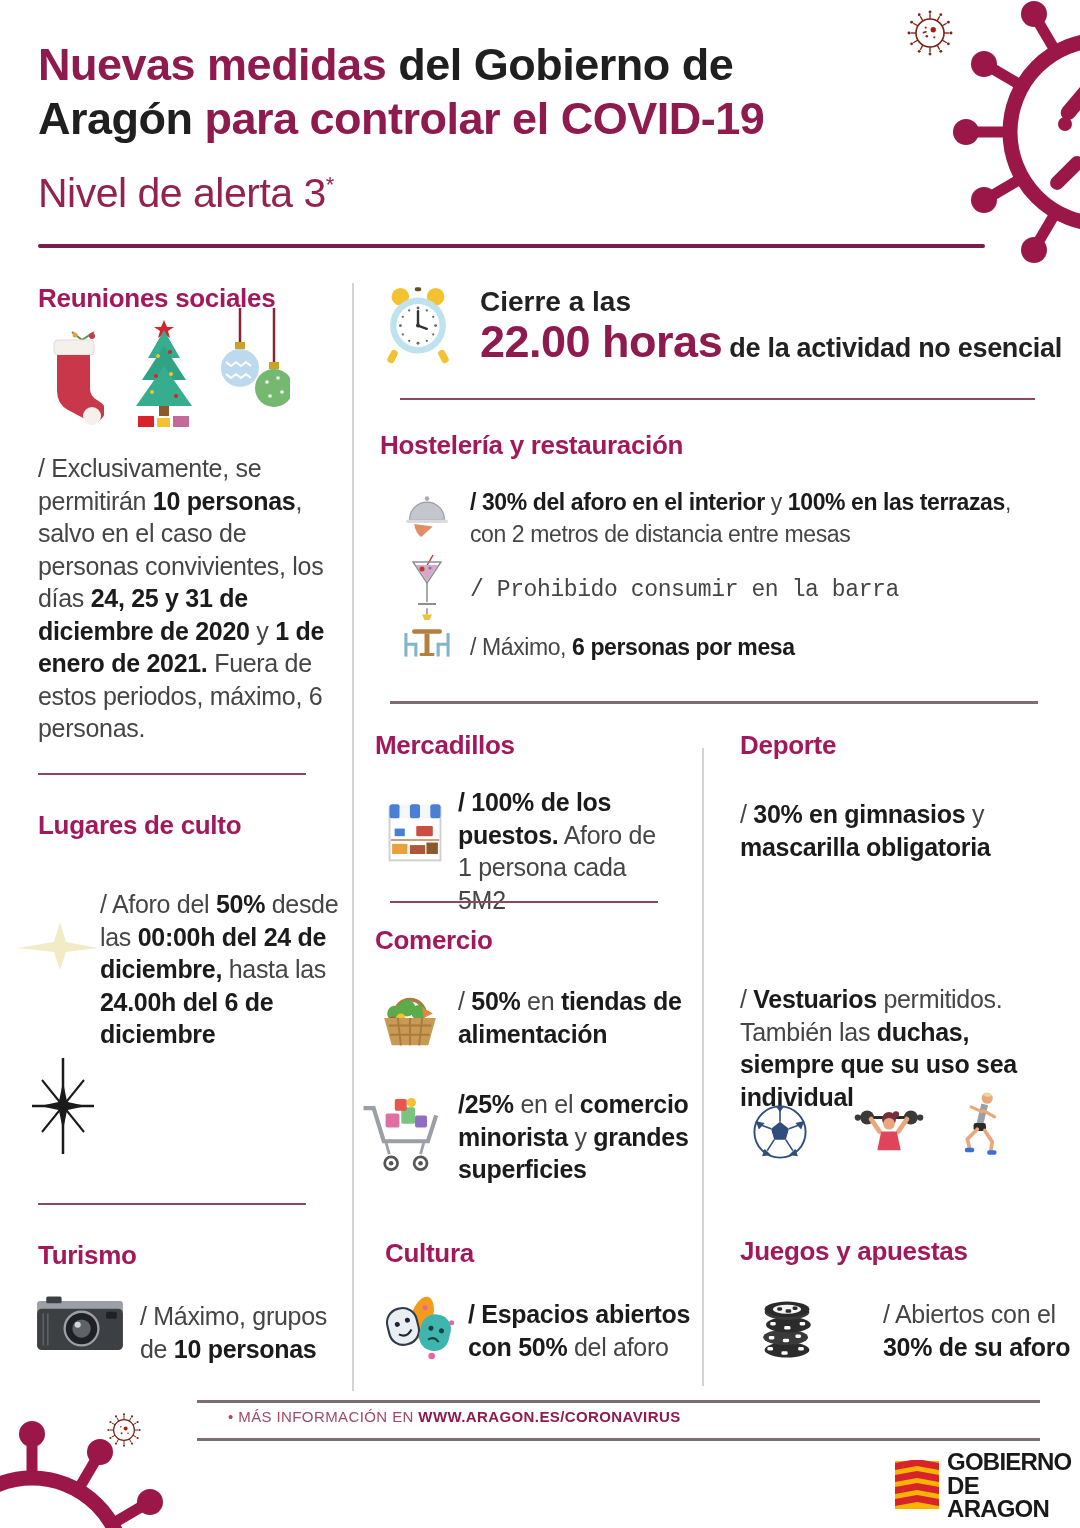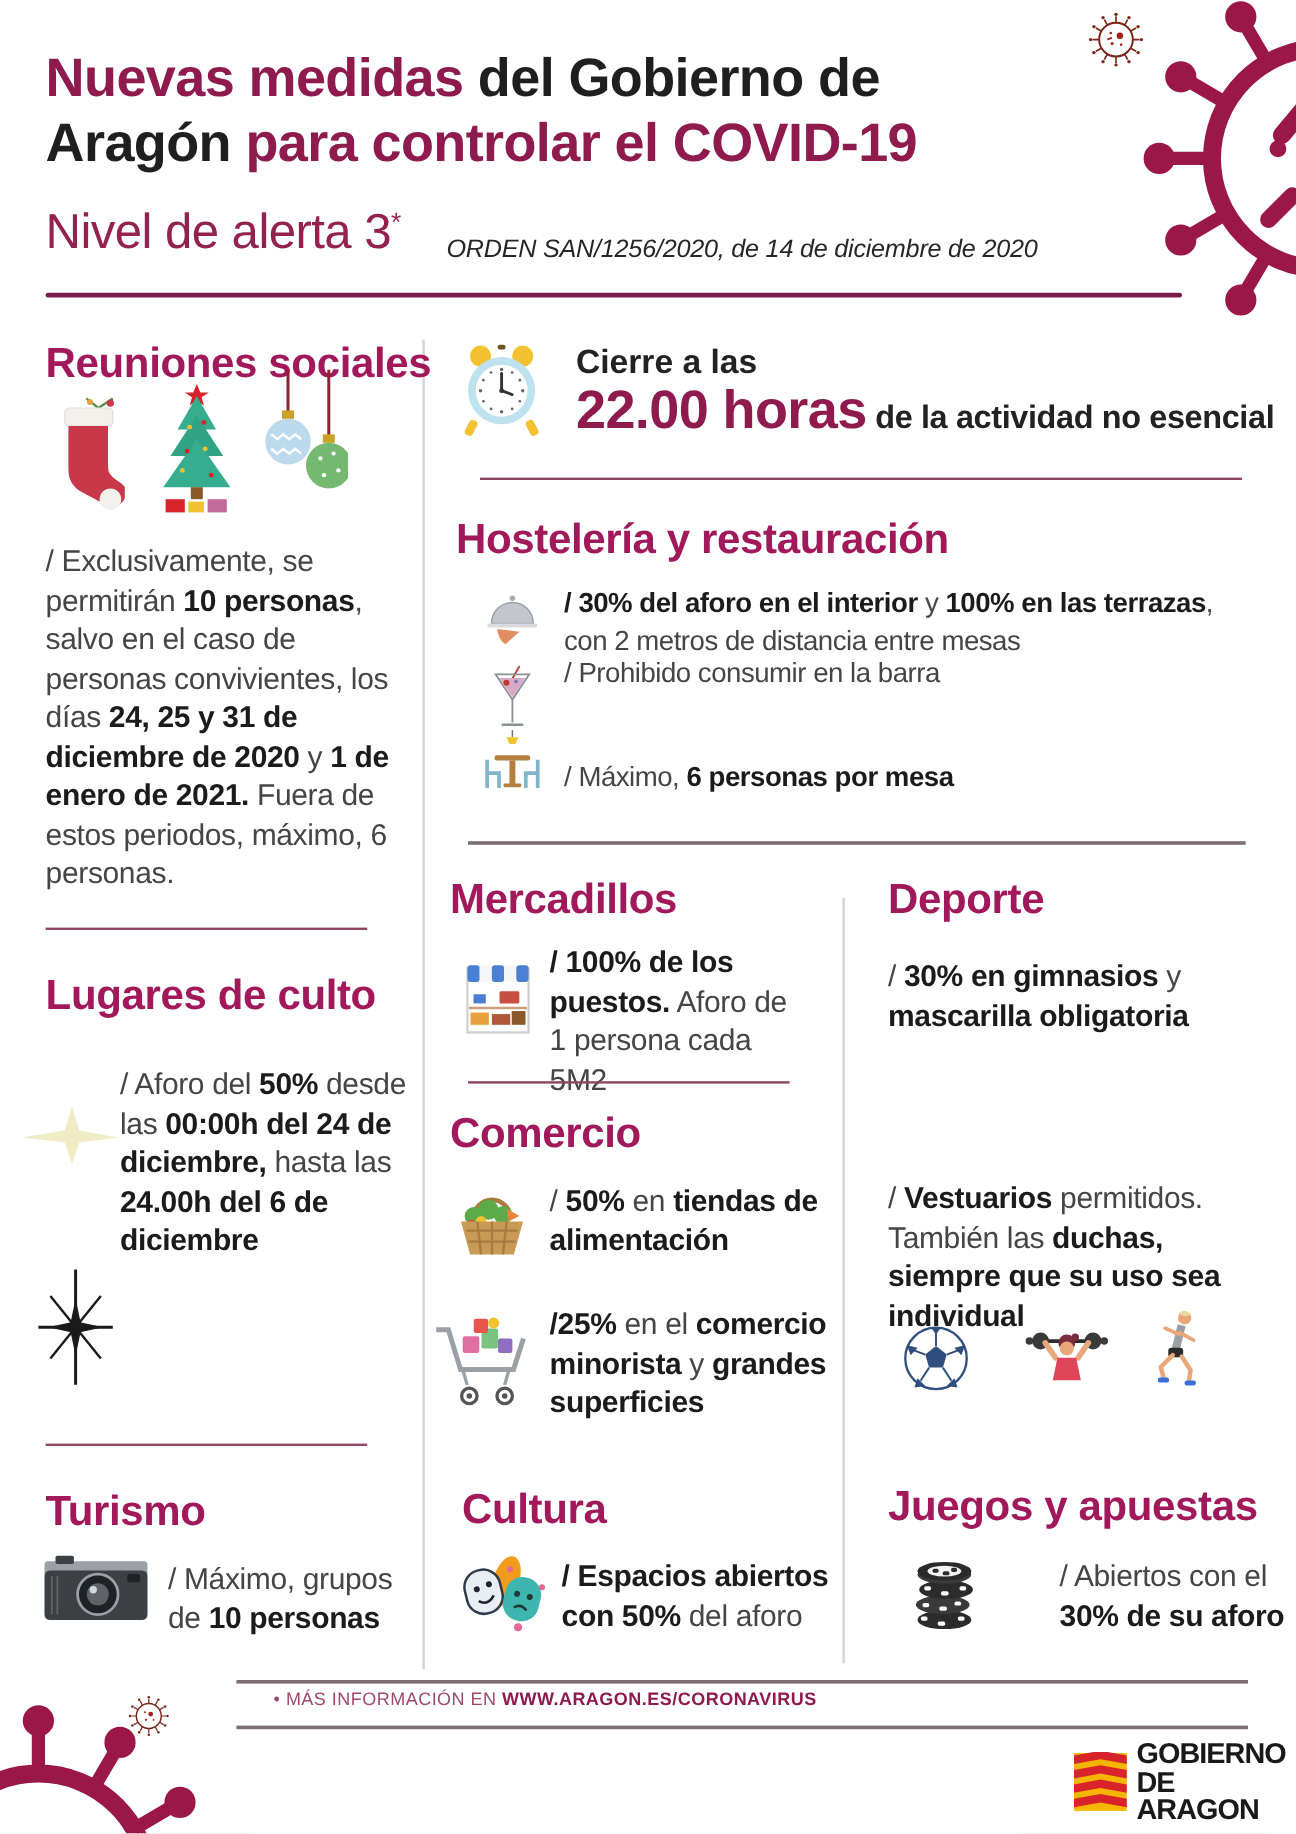--- a/index.html
+++ b/index.html
@@ -8,21 +8,21 @@
   .abs{position:absolute;}
   .hdr-title{left:38px;top:38px;font-size:45px;font-weight:700;line-height:1.2;color:#1f1f1f;letter-spacing:-0.5px;}
   .accent{color:#8e1a4e;}
   .alert{left:38px;top:170px;font-size:41px;font-weight:400;color:#93224f;letter-spacing:-0.5px;}
   .alert sup{font-size:22px;}
   .orden{left:372px;top:196px;font-size:21px;font-style:italic;color:#262626;letter-spacing:-0.2px;}
   .rule{background:#7c1c4a;border-radius:2px;}
   .hr-m{height:2px;background:#8e4762;}
   .hr-g{height:3px;background:#7d6e71;}
   .vline{width:2px;background:#d4d4d4;}
-  .sec-h{font-size:35px;font-weight:700;color:#a2195b;letter-spacing:-0.3px;}
+  .sec-h{font-size:26px;font-weight:700;color:#a2195b;letter-spacing:-0.3px;}
   .txt{font-size:25px;line-height:1.3;color:#454545;letter-spacing:-0.3px;}
   .txt-sm{font-size:23px;line-height:1.38;color:#454545;letter-spacing:-0.4px;}
   .seg-b{font-weight:700;color:#1b1b1b;}
   .closure-l1{left:480px;top:286px;font-size:28px;font-weight:700;color:#222;}
   .closure-l2{left:480px;top:316px;white-space:nowrap;text-align:center;}
   .closure-time{font-size:45px;font-weight:700;color:#8e1a4e;letter-spacing:-0.5px;}
   .closure-rest{font-size:27px;font-weight:700;color:#222;letter-spacing:-0.3px;}
   .foot-txt{left:228px;top:1408px;font-size:15px;letter-spacing:0.4px;color:#a04a6a;}
   .foot-txt .url{font-weight:700;color:#8e1a4e;}
   .logo{left:875px;top:1450px;display:flex;align-items:center;gap:8px;padding-left:20px;}
@@ -33,21 +33,20 @@
 
 <div class="page">
 
   <div class="abs hdr-title">
     <span class="accent">Nuevas medidas</span><span> del Gobierno de</span><br>
     <span>Aragón </span><span class="accent">para controlar el COVID-19</span>
   </div>
   <div class="abs alert">
     <span>Nivel de alerta 3</span><sup>*</sup>
   </div>
-  <div class="abs orden">ORDEN SAN/1256/2020, de 14 de diciembre de 2020</div>
   <div class="abs rule" style="left:38px;top:244px;width:947px;height:4px;"></div>
 
   <svg class="abs" style="left:952px;top:-18px;" width="300" height="300" viewBox="0 0 300 300">
     <g stroke="#9b1748" fill="#9b1748" stroke-width="11">
       <line x1="242" y1="150" x2="282" y2="150"></line>
         <line x1="230" y1="196" x2="264" y2="216"></line>
         <line x1="196" y1="230" x2="216" y2="264"></line>
         <line x1="150" y1="242" x2="150" y2="282"></line>
         <line x1="104" y1="230" x2="84" y2="264"></line>
         <line x1="70" y1="196" x2="36" y2="216"></line>
@@ -266,21 +265,21 @@
 
   <svg class="abs" style="left:402px;top:552px;" width="50" height="62" viewBox="0 0 100 124">
     <line x1="62" y1="6" x2="46" y2="34" stroke="#c0392b" stroke-width="3"></line>
     <polygon points="28,26 72,26 50,58" fill="#d9a7c7"></polygon>
     <polygon points="22,20 78,20 50,62" fill="none" stroke="#8a8f96" stroke-width="3"></polygon>
     <circle cx="40" cy="34" r="5" fill="#c0392b"></circle>
       <circle cx="56" cy="32" r="3" fill="#5d7fb0"></circle>
     <line x1="50" y1="62" x2="50" y2="100" stroke="#8a8f96" stroke-width="3"></line>
     <line x1="32" y1="104" x2="68" y2="104" stroke="#8a8f96" stroke-width="4"></line>
   </svg>
-  <div class="abs txt-sm" style="left:470px;top:545px;width:560px;"><span>/ Prohibido consumir en la barra</span></div>
+  <div class="abs txt-sm" style="left:470px;top:575px;width:560px;font-family:Liberation Mono, monospace;"><span>/ Prohibido consumir en la barra</span></div>
 
   <svg class="abs" style="left:396px;top:608px;" width="62" height="60" viewBox="0 0 100 96">
     <line x1="50" y1="0" x2="50" y2="10" stroke="#777" stroke-width="2"></line>
     <polygon points="42,10 58,10 54,19 46,19" fill="#f2c230"></polygon>
     <rect x="26" y="34" width="48" height="7" rx="3" fill="#b5803f"></rect>
     <rect x="46" y="41" width="8" height="32" fill="#b5803f"></rect>
     <rect x="38" y="72" width="24" height="5" rx="2" fill="#b5803f"></rect>
     <g stroke="#7fb6c9" stroke-width="5" fill="none">
       <polyline points="16,40 16,78"></polyline>
         <polyline points="16,58 32,58 32,78"></polyline>

